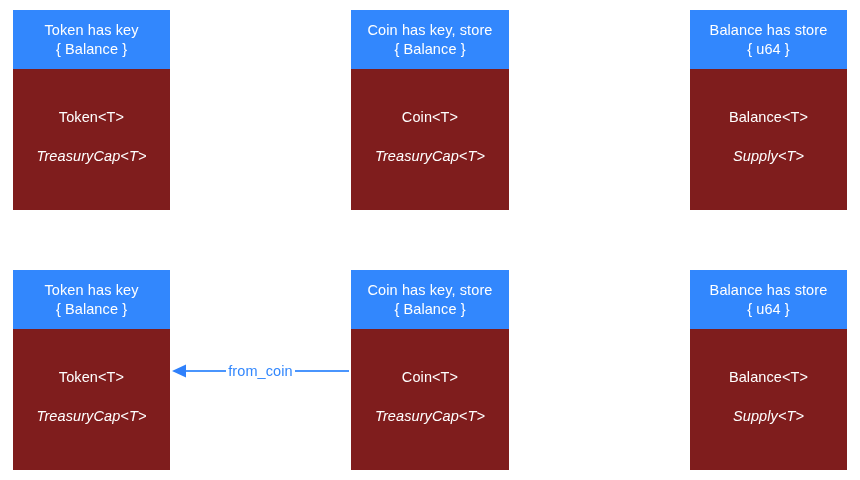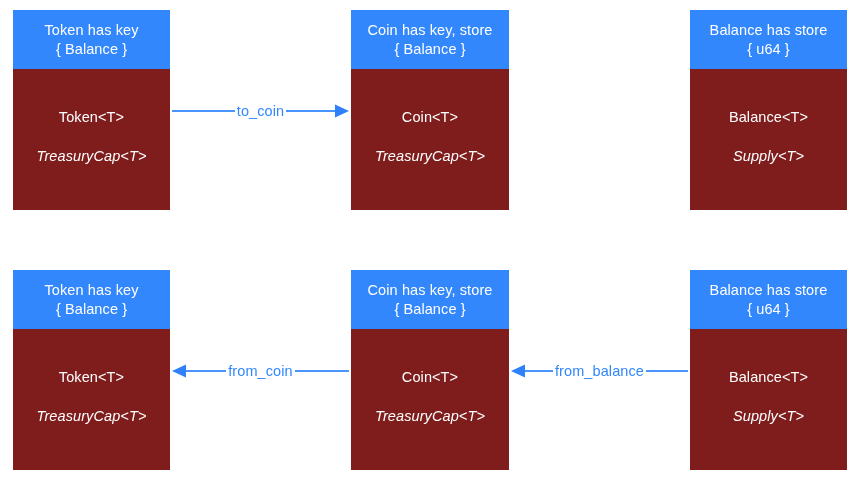--- a/index.html
+++ b/index.html
@@ -123,27 +123,20 @@
     <div class="node-header">
       <span>Balance has store</span>
       <span>{ u64 }</span>
     </div>
     <div class="node-body">
       <span class="line1">Balance&lt;T&gt;</span>
       <span class="line2">Supply&lt;T&gt;</span>
     </div>
   </div>
 
-  <div class="edge" style="left:172px; top:97px; width:177px;">
-    <svg viewBox="0 0 177 28" preserveAspectRatio="none">
-      <line x1="0" y1="14" x2="165" y2="14" stroke="#4a95fd" stroke-width="2"></line>
-      <polygon points="177,14 163,7.5 163,20.5" fill="#2f80fb"></polygon>
-    </svg>
-    <span class="edge-label">to_coin</span>
-  </div>
 
 
   <div class="node" style="left:13px; top:270px; width:157px; height:200px;">
     <div class="node-header">
       <span>Token has key</span>
       <span>{ Balance }</span>
     </div>
     <div class="node-body">
       <span class="line1">Token&lt;T&gt;</span>
       <span class="line2">TreasuryCap&lt;T&gt;</span>
@@ -173,21 +166,14 @@
   </div>
 
   <div class="edge" style="left:172px; top:357px; width:177px;">
     <svg viewBox="0 0 177 28" preserveAspectRatio="none">
       <line x1="12" y1="14" x2="177" y2="14" stroke="#4a95fd" stroke-width="2"></line>
       <polygon points="0,14 14,7.5 14,20.5" fill="#2f80fb"></polygon>
     </svg>
     <span class="edge-label">from_coin</span>
   </div>
 
-  <div class="edge" style="left:511px; top:357px; width:177px;">
-    <svg viewBox="0 0 177 28" preserveAspectRatio="none">
-      <line x1="12" y1="14" x2="177" y2="14" stroke="#4a95fd" stroke-width="2"></line>
-      <polygon points="0,14 14,7.5 14,20.5" fill="#2f80fb"></polygon>
-    </svg>
-    <span class="edge-label">from_balance</span>
-  </div>
 
 </div>
 
 </body></html>

